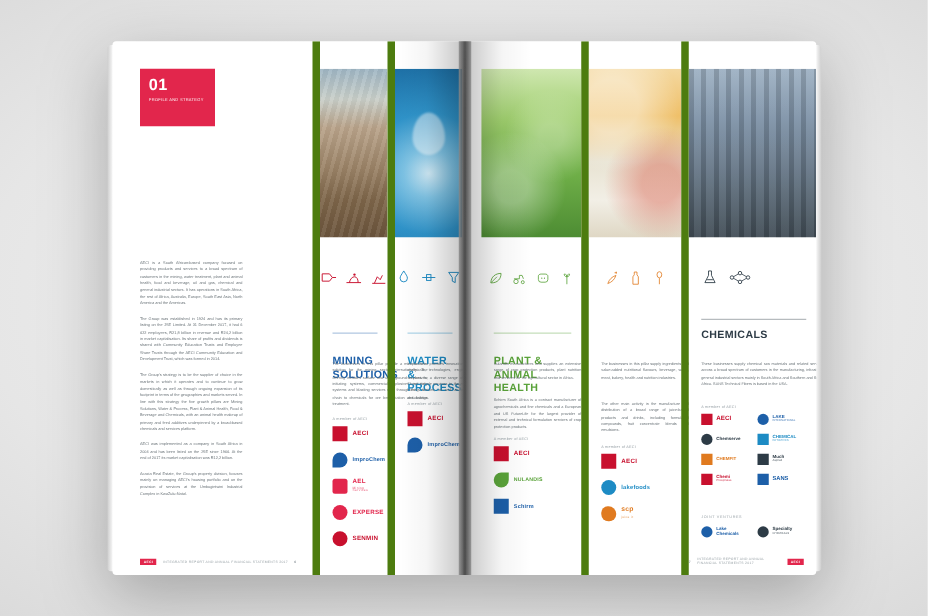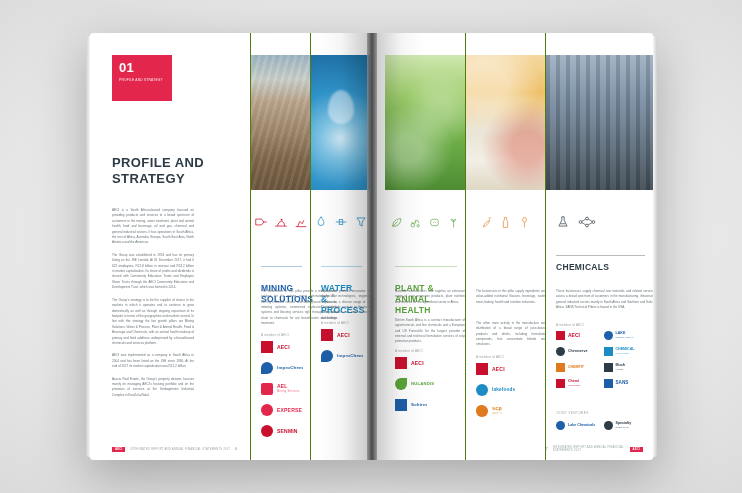--- a/index.html
+++ b/index.html
@@ -42,21 +42,21 @@
   .gutter{
     position:absolute;left:277px;top:0;width:10px;height:427px;
     background:linear-gradient(to right,#8d8d8d,#3f3f3f 45%,#3f3f3f 55%,#8d8d8d);
     opacity:.85;
   }
   .page-edge-l{position:absolute;left:-4px;top:3px;width:5px;height:421px;background:linear-gradient(to right,#cfcfcf,#ffffff);border-radius:3px 0 0 3px;}
   .page-edge-r{position:absolute;right:-4px;top:3px;width:5px;height:421px;background:linear-gradient(to left,#cfcfcf,#ffffff);border-radius:0 3px 3px 0;}
 
   
   .col{position:absolute;top:0;height:428px;box-sizing:border-box;}
-  .col + .col{border-left:1px solid #4d7c0f;}
+  .col + .col{border-left:6px solid #4d7c0f;}
 
   
   .hero{position:absolute;top:22px;left:0;width:100%;height:135px;overflow:hidden;}
   .hero-inner{position:absolute;inset:0;}
 
   
   .img-mining{background:
      linear-gradient(to bottom,#9fb6c4 0%,#c9cfc9 18%,#b9a38a 35%,#9c8468 58%,#7d6549 78%,#6b543c 100%);}
   .img-mining:after{content:"";position:absolute;inset:0;
      background:repeating-linear-gradient(105deg, rgba(255,255,255,0.10) 0 3px, rgba(0,0,0,0.05) 3px 7px);opacity:.7;}
@@ -153,22 +153,20 @@
     <div class="page-edge-r"></div>
 
     <div class="page left">
 
       <div class="col" style="left:0;width:160px;">
         <div class="badge">
           <div class="num">01</div>
           <div class="sub">PROFILE AND STRATEGY</div>
         </div>
 
-        <div class="bigtitle" style="white-space:pre-line;">PROFILE AND
-STRATEGY</div>
 
         <div class="bodycol">
           <p>AECI is a South African-based company focused on providing products and services to a broad spectrum of customers in the mining, water treatment, plant and animal health, food and beverage, oil and gas, chemical and general industrial sectors. It has operations in South Africa, the rest of Africa, Australia, Europe, South East Asia, North America and the Americas.</p>
           <p>The Group was established in 1924 and has its primary listing on the JSE Limited. At 31 December 2017, it had 6 622 employees, R21,8 billion in revenue and R24,2 billion in market capitalisation. Its share of profits and dividends is shared with Community Education Trusts and Employee Share Trusts through the AECI Community Education and Development Trust, which was formed in 2014.</p>
           <p>The Group's strategy is to be the supplier of choice in the markets in which it operates and to continue to grow domestically as well as through ongoing expansion of its footprint in terms of the geographies and markets served. In line with this strategy the five growth pillars are Mining Solutions, Water &amp; Process, Plant &amp; Animal Health, Food &amp; Beverage and Chemicals, with an animal health makeup of primary and feed additives underpinned by a broad-based chemicals and services platform.</p>
           <p>AECI was implemented as a company in South Africa in 2004 and has been listed on the JSE since 1966. At the end of 2017 its market capitalisation was R12,2 billion.</p>
           <p>Acacia Real Estate, the Group's property division, focuses mainly on managing AECI's housing portfolio and on the provision of services at the Umbogintwini Industrial Complex in KwaZulu-Natal.</p>
         </div>
 
         <div class="footer" style="left:22px;">

